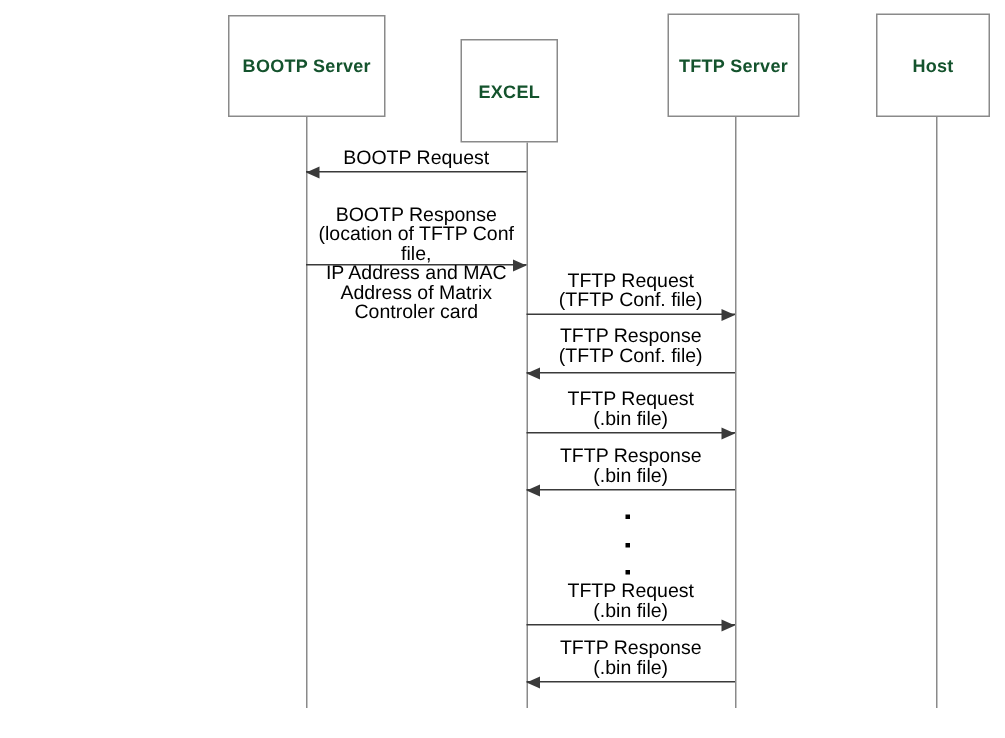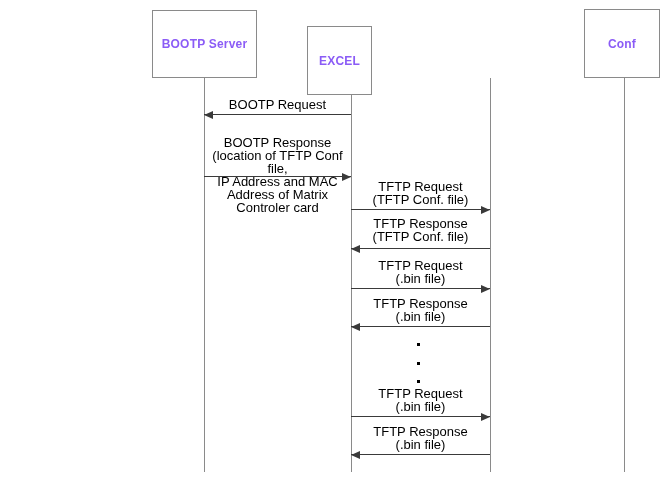--- a/index.html
+++ b/index.html
@@ -23,21 +23,21 @@
     box-sizing: border-box;
     border: 1px solid #8a8a8a;
     background: #ffffff;
     display: flex;
     align-items: center;
     justify-content: center;
   }
   .actor-label {
     font-size: 12px;
     font-weight: bold;
-    color: #8b5cf6;
+    color: #14532d;
     letter-spacing: 0.2px;
     white-space: nowrap;
   }
   .lifeline {
     position: absolute;
     width: 1px;
     background: #8a8a8a;
   }
   .msg-line {
     position: absolute;
@@ -78,23 +78,26 @@
 <div id="canvas" style="width: 670px; height: 492px; background: rgb(255, 255, 255);">
     <div class="lifeline" style="left: 204px; top: 78px; height: 394px; background: rgb(138, 138, 138);"></div>
     <div class="actor-box" style="left: 152px; top: 10px; width: 105px; height: 68px; border-color: rgb(138, 138, 138);">
       <span class="actor-label">BOOTP Server</span>
     </div>
     <div class="lifeline" style="left: 351px; top: 78px; height: 394px; background: rgb(138, 138, 138);"></div>
     <div class="actor-box" style="left: 307px; top: 26px; width: 65px; height: 69px; border-color: rgb(138, 138, 138);">
       <span class="actor-label">EXCEL</span>
     </div>
     <div class="lifeline" style="left: 490px; top: 78px; height: 394px; background: rgb(138, 138, 138);"></div>
+    <div class="actor-box" style="left: 445px; top: 9px; width: 88px; height: 69px; border-color: rgb(138, 138, 138);">
+      <span class="actor-label">TFTP Server</span>
+    </div>
     <div class="lifeline" style="left: 624px; top: 78px; height: 394px; background: rgb(138, 138, 138);"></div>
     <div class="actor-box" style="left: 584px; top: 9px; width: 76px; height: 69px; border-color: rgb(138, 138, 138);">
-      <span class="actor-label">Conf</span>
+      <span class="actor-label">Host</span>
     </div>
     <div class="msg-line" style="left: 204px; top: 114px; width: 147px; background: rgb(58, 58, 58);"></div>
     <div class="arrowhead left" style="top: 110.5px; left: 204px; border-right-color: rgb(58, 58, 58);"></div>
     <div class="msg-label" style="left: 204px; width: 147px; top: 98px;">BOOTP Request</div>
     <div class="msg-line" style="left: 204px; top: 176px; width: 147px; background: rgb(58, 58, 58);"></div>
     <div class="arrowhead right" style="top: 172.5px; left: 342px; border-left-color: rgb(58, 58, 58);"></div>
     <div class="msg-label" style="left: 204px; width: 147px; top: 136px;">BOOTP Response
 (location of TFTP Conf file,
 IP Address and MAC
 Address of Matrix

